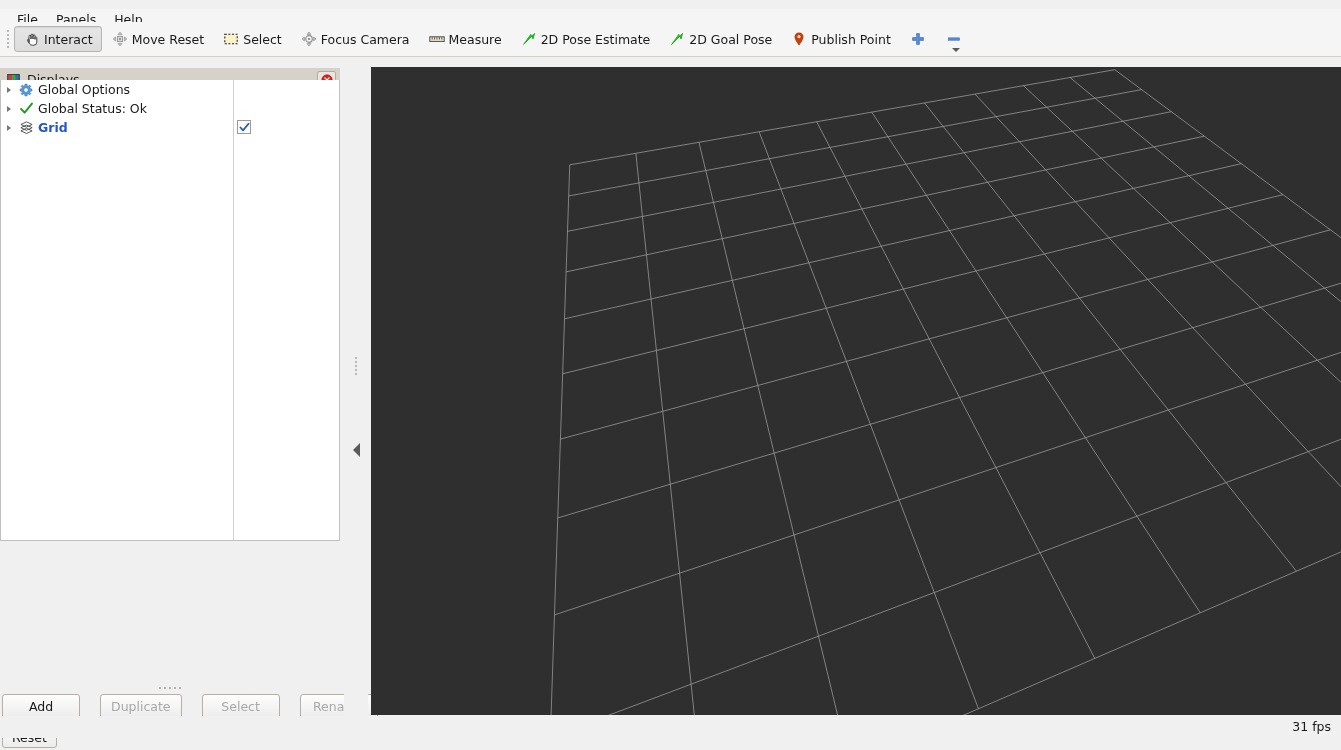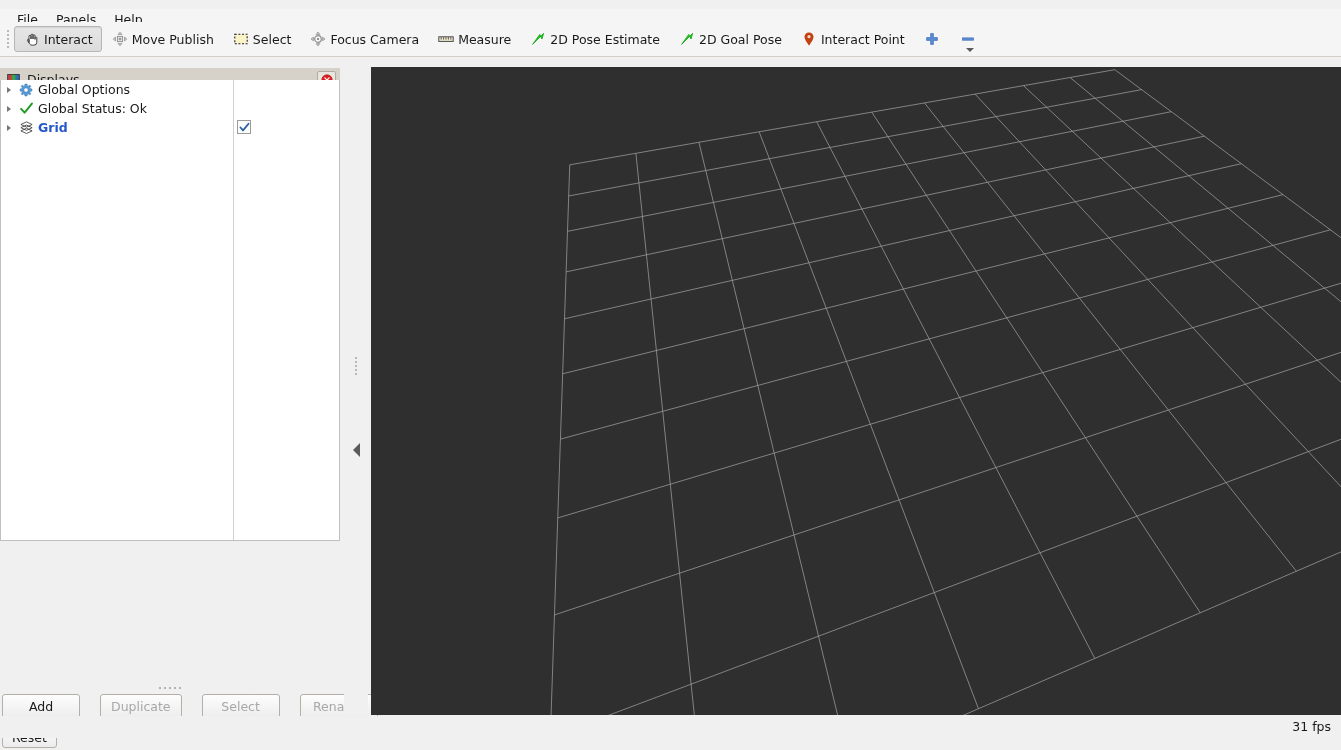--- a/index.html
+++ b/index.html
@@ -324,21 +324,21 @@
           <g fill="#cfcfcf" stroke="#8a8a8a" stroke-width="0.7">
             <path d="M8 1.2 L10 3.6 L6 3.6 Z"></path>
             <path d="M8 14.8 L10 12.4 L6 12.4 Z"></path>
             <path d="M1.2 8 L3.6 6 L3.6 10 Z"></path>
             <path d="M14.8 8 L12.4 6 L12.4 10 Z"></path>
           </g>
           <rect x="5.4" y="5.4" width="5.2" height="5.2" fill="#e3e3e3" stroke="#8a8a8a" stroke-width="0.8"></rect>
           <circle cx="8" cy="8" r="1.3" fill="#9a9a9a"></circle>
         </svg>
       </span>
-      <span>Move Publish</span>
+      <span>Move Reset</span>
     </div>
 
     <div class="tb-btn">
       <span class="tb-ico">
         <svg width="16" height="16" viewBox="0 0 16 16">
           <rect x="1.8" y="3.2" width="12.4" height="9.6" fill="#faf3c8" stroke="#222222" stroke-width="1.1" stroke-dasharray="2 1.6"></rect>
         </svg>
       </span>
       <span>Select</span>
     </div>
@@ -393,21 +393,21 @@
       <span>2D Goal Pose</span>
     </div>
 
     <div class="tb-btn">
       <span class="tb-ico">
         <svg width="16" height="16" viewBox="0 0 16 16">
           <path d="M8 1.4 C5.4 1.4 3.5 3.3 3.5 5.8 C3.5 9.0 8 14.6 8 14.6 C8 14.6 12.5 9.0 12.5 5.8 C12.5 3.3 10.6 1.4 8 1.4 Z" fill="#c1420f"></path>
           <circle cx="8" cy="5.7" r="1.6" fill="#f6d9cb"></circle>
         </svg>
       </span>
-      <span>Interact Point</span>
+      <span>Publish Point</span>
     </div>
 
     <div class="tb-btn">
       <span class="tb-ico">
         <svg width="16" height="16" viewBox="0 0 16 16">
           <path d="M6.6 2.6 H9.4 V6.6 H13.4 V9.4 H9.4 V13.4 H6.6 V9.4 H2.6 V6.6 H6.6 Z" fill="#5b8dd6" stroke="#3f6fb5" stroke-width="0.7"></path>
         </svg>
       </span>
     </div>
 

